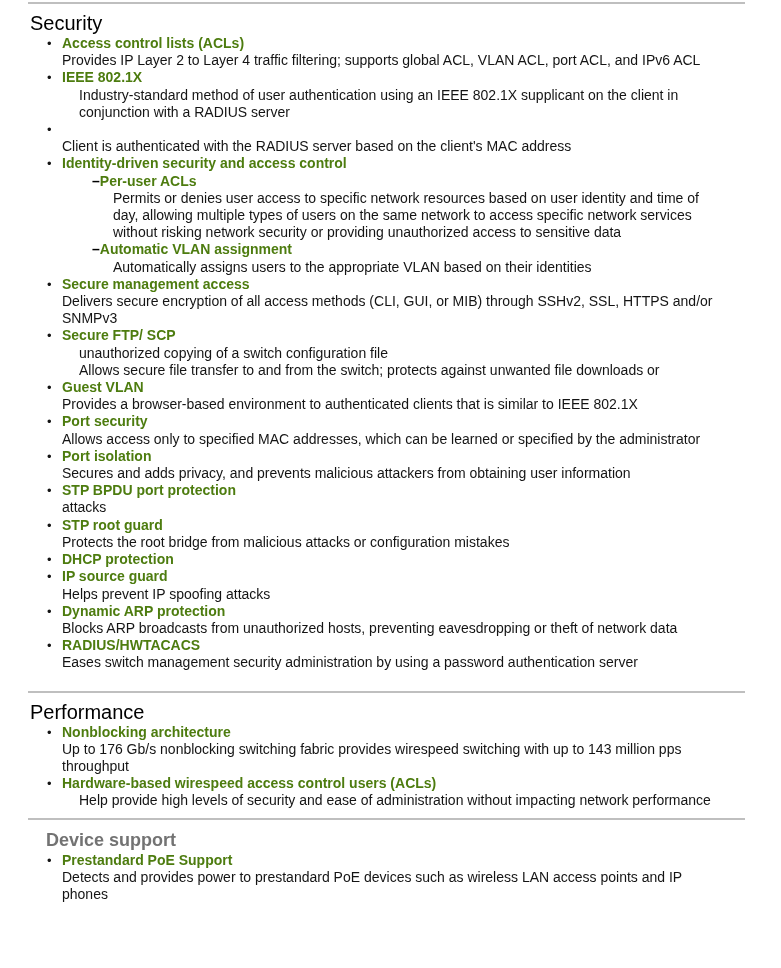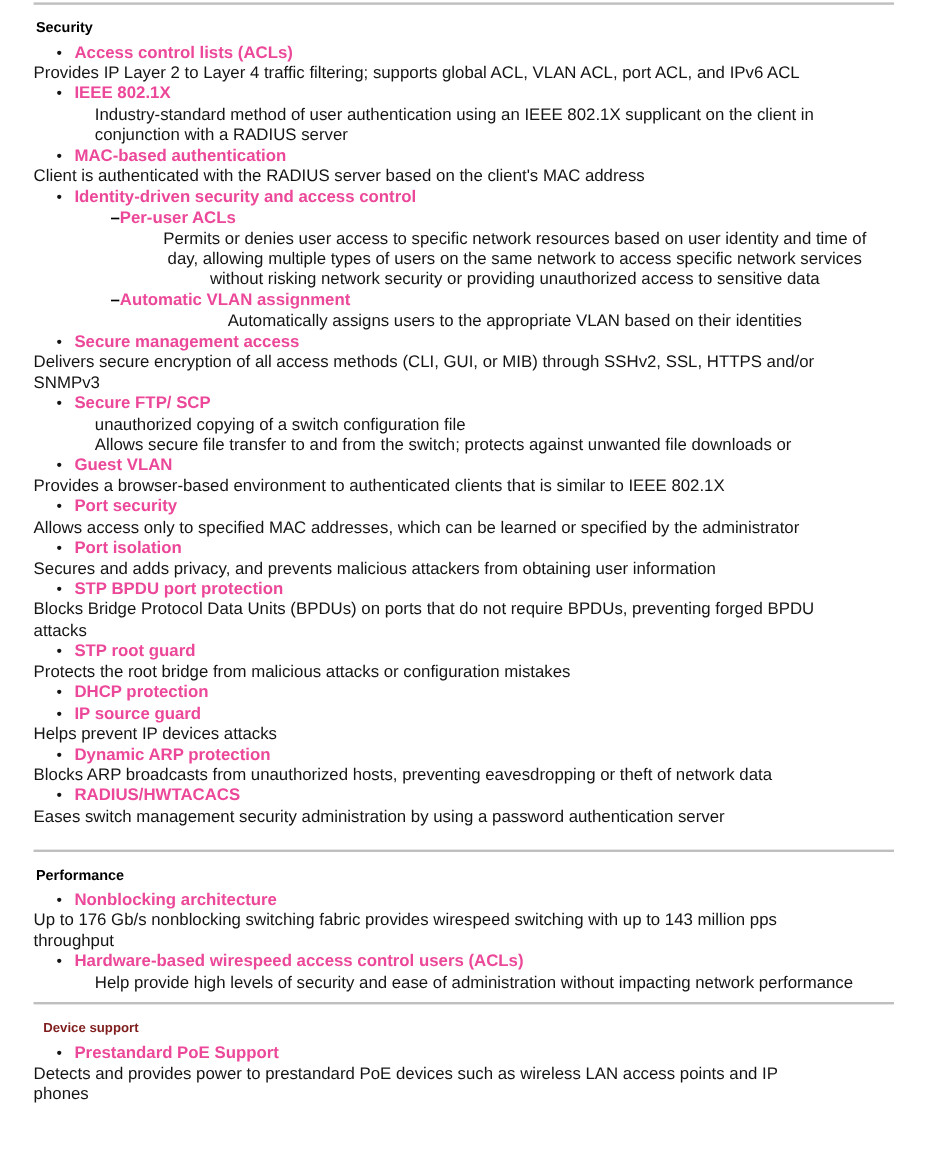--- a/index.html
+++ b/index.html
@@ -18,74 +18,74 @@
     padding: 0 36px 0 28px;
   }
   .rule {
     height: 2px;
     background: #bfbfbf;
   }
   .rule-0 { margin-top: 2px; }
   .rule-1 { margin-top: 19px; }
   .rule-2 { margin-top: 8px; }
   .heading-large {
-    font-size: 12px;
-    font-weight: bold;
+    font-size: 20px;
+    font-weight: normal;
     line-height: 18px;
     margin: 10px 0 3px 2px;
     color: #000000;
     white-space: nowrap;
   }
   .heading-small {
-    font-size: 11px;
+    font-size: 18px;
     font-weight: bold;
     line-height: 16px;
-    margin: 12px 0 4px 8px;
-    color: #7f1d1d;
+    margin: 12px 0 4px 18px;
+    color: #737373;
     white-space: nowrap;
   }
   .feature-list {
     font-size: 14px;
     line-height: 17.2px;
   }
   .title-row {
     display: flex;
     white-space: nowrap;
   }
   .bullet {
     display: inline-block;
     flex: 0 0 auto;
     width: 15px;
     margin-left: 19px;
     font-size: 13px;
   }
   .feature-title {
     font-weight: bold;
-    color: #ec4899;
+    color: #4d7c0f;
   }
   .desc-line {
+    margin-left: 34px;
     white-space: nowrap;
   }
   .desc-line.indent {
     margin-left: 51px;
   }
   .sub-title-row {
     display: flex;
     margin-left: 64px;
     white-space: nowrap;
   }
   .sub-dash {
     flex: 0 0 auto;
     font-weight: bold;
     color: #000000;
   }
   .sub-desc-line {
     margin-left: 85px;
     white-space: nowrap;
-    text-align: center;
   }
 </style>
 </head>
 <body>
 
 <div class="content">
   <div id="sections-root">
       <div class="rule rule-0"></div>
       <div class="heading-large">Security</div>
       <div class="feature-list">
@@ -100,21 +100,20 @@
           <div class="title-row">
             <span class="bullet">•</span>
             <span class="feature-title">IEEE 802.1X</span>
           </div>
           <div class="desc-line indent">Industry-standard method of user authentication using an IEEE 802.1X supplicant on the client in</div>
           <div class="desc-line indent">conjunction with a RADIUS server</div>
         </div>
         <div class="feature">
           <div class="title-row">
             <span class="bullet">•</span>
-            <span class="feature-title">MAC-based authentication</span>
           </div>
           <div class="desc-line">Client is authenticated with the RADIUS server based on the client's MAC address</div>
         </div>
         <div class="feature">
           <div class="title-row">
             <span class="bullet">•</span>
             <span class="feature-title">Identity-driven security and access control</span>
           </div>
           <div class="sub-title-row">
             <span class="sub-dash">–</span>
@@ -164,42 +163,41 @@
             <span class="bullet">•</span>
             <span class="feature-title">Port isolation</span>
           </div>
           <div class="desc-line">Secures and adds privacy, and prevents malicious attackers from obtaining user information</div>
         </div>
         <div class="feature">
           <div class="title-row">
             <span class="bullet">•</span>
             <span class="feature-title">STP BPDU port protection</span>
           </div>
-          <div class="desc-line">Blocks Bridge Protocol Data Units (BPDUs) on ports that do not require BPDUs, preventing forged BPDU</div>
           <div class="desc-line">attacks</div>
         </div>
         <div class="feature">
           <div class="title-row">
             <span class="bullet">•</span>
             <span class="feature-title">STP root guard</span>
           </div>
           <div class="desc-line">Protects the root bridge from malicious attacks or configuration mistakes</div>
         </div>
         <div class="feature">
           <div class="title-row">
             <span class="bullet">•</span>
             <span class="feature-title">DHCP protection</span>
           </div>
         </div>
         <div class="feature">
           <div class="title-row">
             <span class="bullet">•</span>
             <span class="feature-title">IP source guard</span>
           </div>
-          <div class="desc-line">Helps prevent IP devices attacks</div>
+          <div class="desc-line">Helps prevent IP spoofing attacks</div>
         </div>
         <div class="feature">
           <div class="title-row">
             <span class="bullet">•</span>
             <span class="feature-title">Dynamic ARP protection</span>
           </div>
           <div class="desc-line">Blocks ARP broadcasts from unauthorized hosts, preventing eavesdropping or theft of network data</div>
         </div>
         <div class="feature">
           <div class="title-row">

